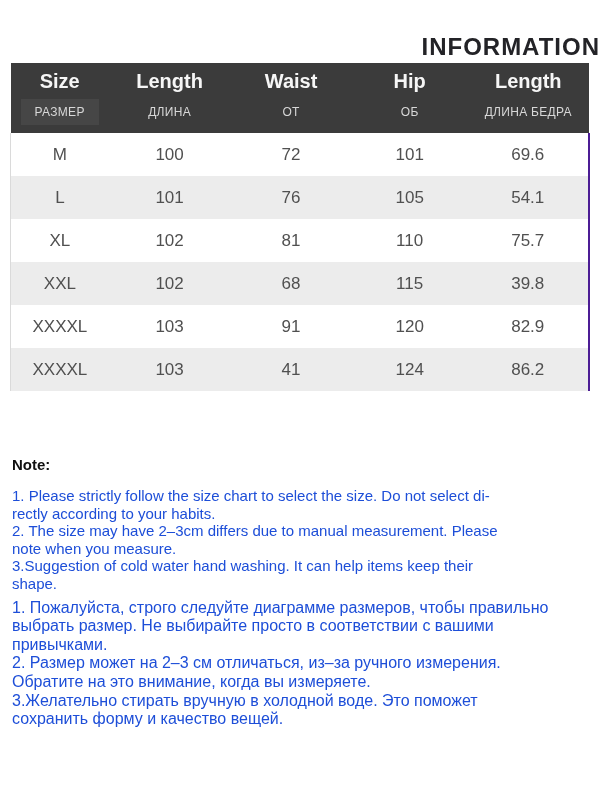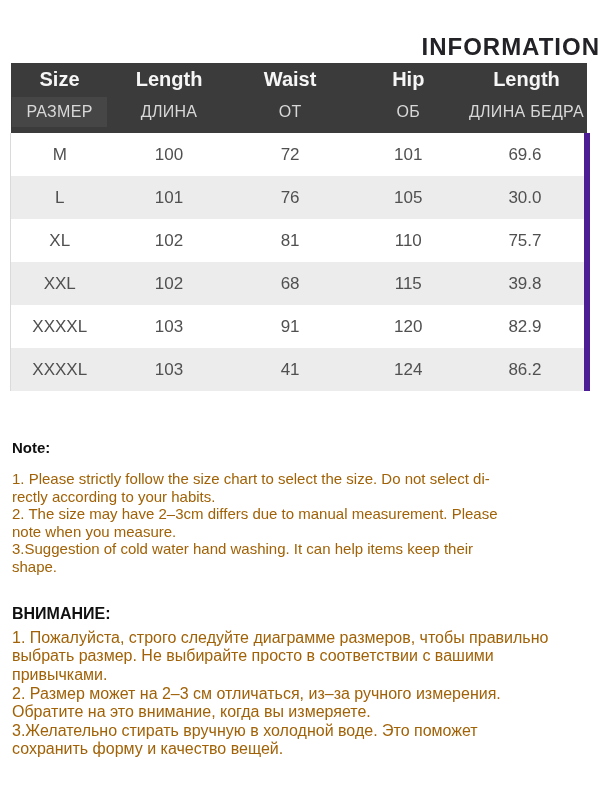--- a/index.html
+++ b/index.html
@@ -24,43 +24,43 @@
     border-collapse:collapse;table-layout:fixed;
   }
   thead th{
     background:#3b3b3b;height:70px;
     vertical-align:middle;padding:0;font-weight:normal;text-align:center;
   }
   .h-en{
     font-size:20px;font-weight:600;color:#f6f6f6;line-height:1;margin-bottom:8px;
   }
   .h-ru{
-    display:inline-block;font-size:16px;color:#d8d8d8;line-height:1;
+    display:inline-block;font-size:12px;color:#d8d8d8;line-height:1;
     padding:7px 0;letter-spacing:0.3px;
   }
   .h-ru.hl{
     background:#464646;padding:7px 14px;
   }
   tbody td{
     height:43px;text-align:center;vertical-align:middle;
     font-size:17px;color:#505050;padding:0;
   }
   tbody tr:nth-child(even){background:#ececec;}
   tbody td:first-child{border-left:1px solid #dadada;}
-  tbody td:last-child{border-right:6px solid #4c1d95;margin-top:33px;}
+  tbody td:last-child{border-right:2px solid #4c1d95;margin-top:33px;}
   .notes{margin:0 12px;}
   .note-heading{
     margin:0;font-size:15px;font-weight:700;color:#101010;line-height:1.2;
   }
-  .note-heading.en{padding-top:48px;}
+  .note-heading.en{padding-top:48px;margin-top:17px;}
   .note-heading.ru{padding-top:28px;font-size:16px;}
   .note-text{
     white-space:pre-line;
     margin:13px 0 0;
-    font-size:15px;line-height:17.6px;color:#a16207;
+    font-size:15px;line-height:17.6px;color:#1d4ed8;
   }
   .note-text.ru{
     font-size:16px;line-height:18.6px;margin-top:6px;
   }
 </style>
 </head>
 <body>
 
 <div class="page">
 
@@ -90,21 +90,21 @@
           <td>100</td>
           <td>72</td>
           <td>101</td>
           <td>69.6</td>
         </tr>
         <tr>
           <td>L</td>
           <td>101</td>
           <td>76</td>
           <td>105</td>
-          <td>30.0</td>
+          <td>54.1</td>
         </tr>
         <tr>
           <td>XL</td>
           <td>102</td>
           <td>81</td>
           <td>110</td>
           <td>75.7</td>
         </tr>
         <tr>
           <td>XXL</td>
@@ -134,21 +134,20 @@
     <h2 class="note-heading en">Note:</h2>
     <p class="note-text en">1. Please strictly follow the size chart  to select the size. Do not select di-
 rectly according to your habits.
 2. The size may have 2–3cm differs due to manual measurement. Please
 note when you measure.
 3.Suggestion of cold water hand washing. It can help items keep their
 shape.</p>
   </section>
 
   <section class="notes">
-    <h2 class="note-heading ru">ВНИМАНИЕ:</h2>
     <p class="note-text ru">1. Пожалуйста, строго следуйте диаграмме размеров, чтобы правильно
 выбрать размер. Не выбирайте просто в соответствии с вашими
 привычками.
 2. Размер может на 2–3 см отличаться, из–за ручного измерения.
 Обратите на это внимание, когда вы измеряете.
 3.Желательно стирать вручную в холодной воде. Это поможет
 сохранить форму и качество вещей.</p>
   </section>
 
 </div>

